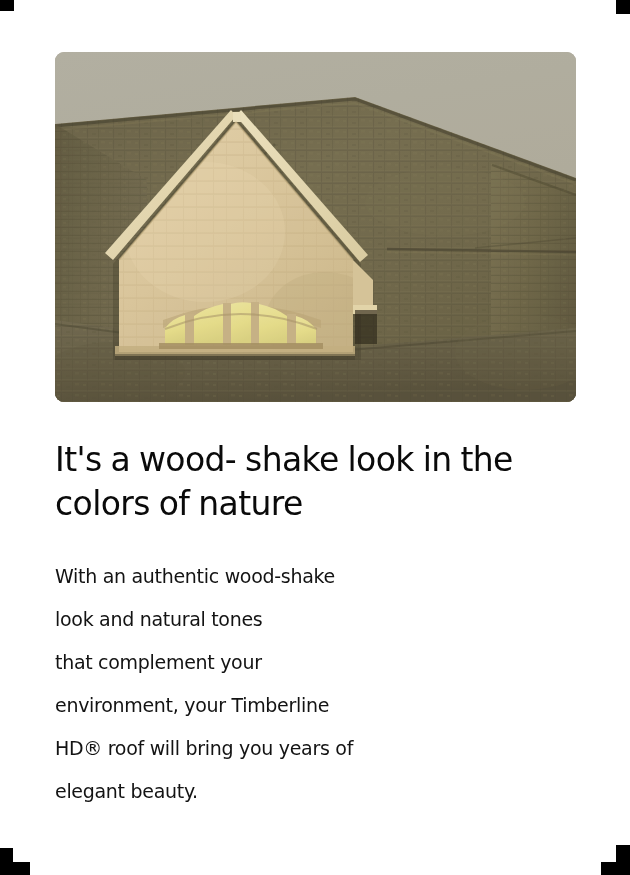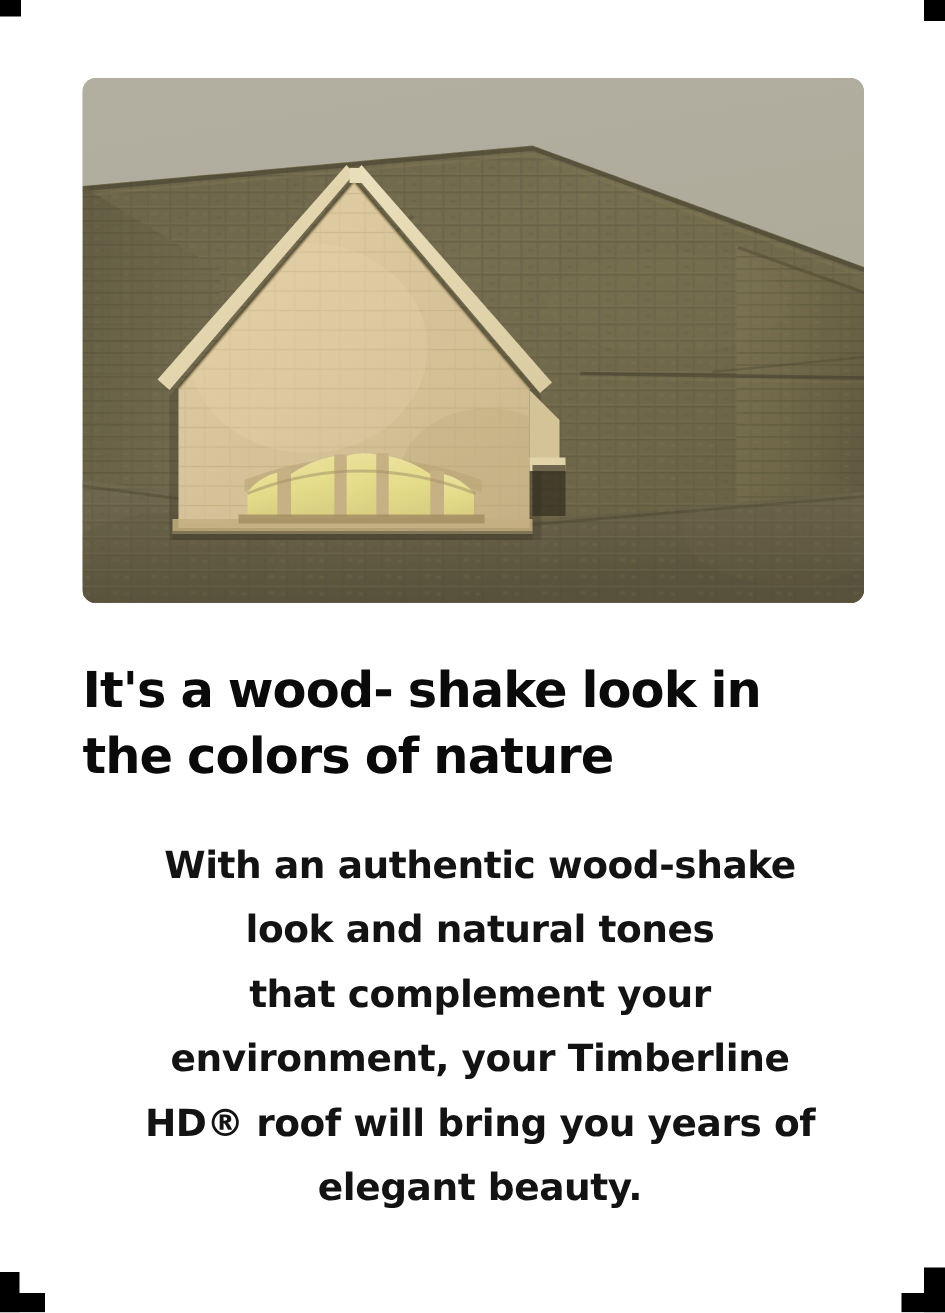--- a/index.html
+++ b/index.html
@@ -57,40 +57,39 @@
   
   .headline {
     position: absolute;
     left: 55px;
     top: 438px;
     width: 520px;
     margin: 0;
     font-family: "DejaVu Sans", "Liberation Sans", sans-serif;
     font-size: 33px;
     line-height: 1.32;
-    font-weight: 700;
+    font-weight: 400;
     letter-spacing: -0.6px;
     color: #0a0a0a;
     word-spacing: -1px;
   }
 
   .body-copy {
     position: absolute;
     left: 55px;
     top: 555px;
     width: 530px;
     margin: 0;
     font-family: "DejaVu Sans", "Liberation Sans", sans-serif;
-    font-size: 25px;
+    font-size: 19px;
     line-height: 43px;
-    font-weight: 700;
+    font-weight: 400;
     letter-spacing: -0.3px;
     color: #131313;
     white-space: pre-line;
-    text-align: center;
   }
 </style>
 </head>
 <body>
 
 <div class="page">
 
   <div class="corner-mark tl"></div>
   <div class="corner-mark tr"></div>
   <div class="corner-mark bl-v"></div>

